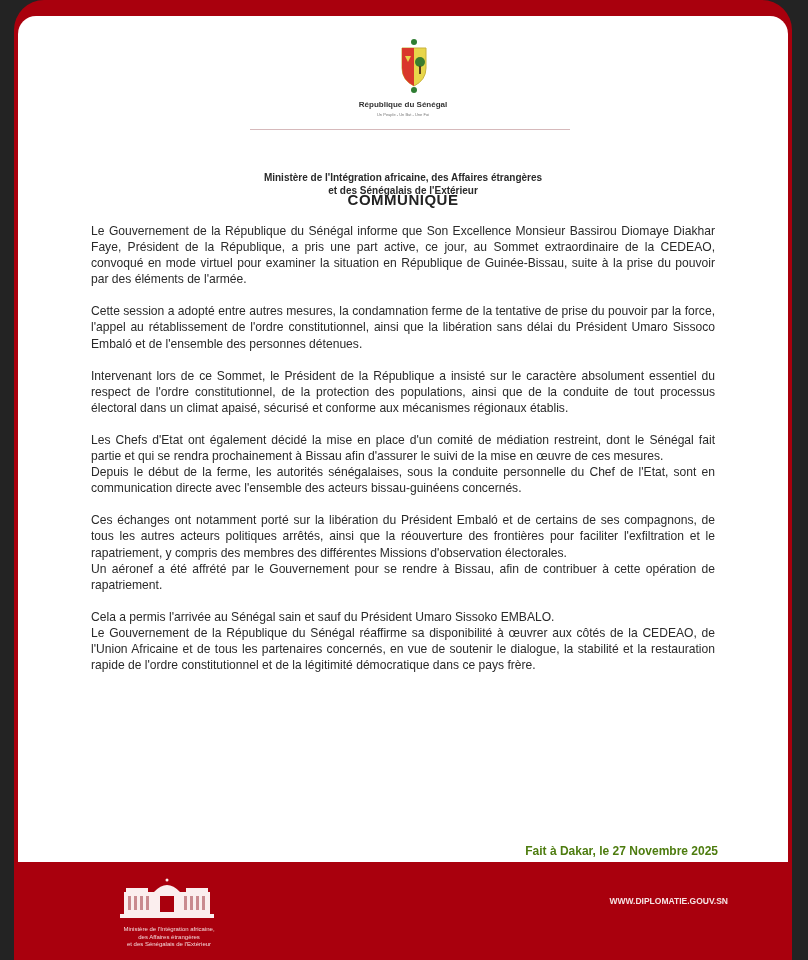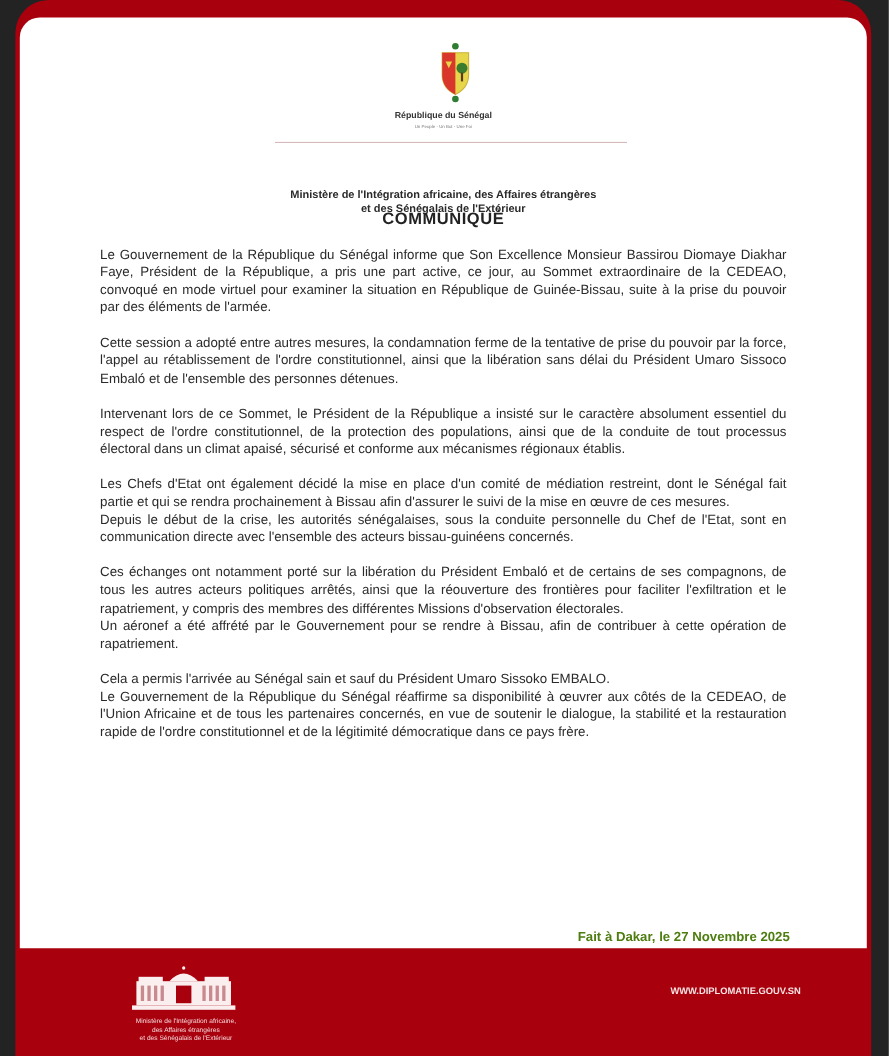--- a/index.html
+++ b/index.html
@@ -79,21 +79,21 @@
       <div>et des Sénégalais de l'Extérieur</div>
     </div>
 
     <div class="heading" style="left:-4px">COMMUNIQUÉ</div>
 
     <div class="body">
       <p>Le Gouvernement de la République du Sénégal informe que Son Excellence Monsieur Bassirou Diomaye Diakhar Faye, Président de la République, a pris une part active, ce jour, au Sommet extraordinaire de la CEDEAO, convoqué en mode virtuel pour examiner la situation en République de Guinée-Bissau, suite à la prise du pouvoir par des éléments de l'armée.</p>
       <p>Cette session a adopté entre autres mesures, la condamnation ferme de la tentative de prise du pouvoir par la force, l'appel au rétablissement de l'ordre constitutionnel, ainsi que la libération sans délai du Président Umaro Sissoco Embaló et de l'ensemble des personnes détenues.</p>
       <p>Intervenant lors de ce Sommet, le Président de la République a insisté sur le caractère absolument essentiel du respect de l'ordre constitutionnel, de la protection des populations, ainsi que de la conduite de tout processus électoral dans un climat apaisé, sécurisé et conforme aux mécanismes régionaux établis.</p>
       <p style="margin-bottom:0">Les Chefs d'Etat ont également décidé la mise en place d'un comité de médiation restreint, dont le Sénégal fait partie et qui se rendra prochainement à Bissau afin d'assurer le suivi de la mise en œuvre de ces mesures.</p>
-      <p>Depuis le début de la crise, les autorités sénégalaises, sous la conduite personnelle du Chef de l'Etat, sont en communication directe avec l'ensemble des acteurs bissau-guinéens concernés.</p>
+      <p>Depuis le début de la ferme, les autorités sénégalaises, sous la conduite personnelle du Chef de l'Etat, sont en communication directe avec l'ensemble des acteurs bissau-guinéens concernés.</p>
       <p style="margin-bottom:0">Ces échanges ont notamment porté sur la libération du Président Embaló et de certains de ses compagnons, de tous les autres acteurs politiques arrêtés, ainsi que la réouverture des frontières pour faciliter l'exfiltration et le rapatriement, y compris des membres des différentes Missions d'observation électorales.</p>
       <p>Un aéronef a été affrété par le Gouvernement pour se rendre à Bissau, afin de contribuer à cette opération de rapatriement.</p>
       <p style="margin-bottom:0">Cela a permis l'arrivée au Sénégal sain et sauf du Président Umaro Sissoko EMBALO.</p>
       <p>Le Gouvernement de la République du Sénégal réaffirme sa disponibilité à œuvrer aux côtés de la CEDEAO, de l'Union Africaine et de tous les partenaires concernés, en vue de soutenir le dialogue, la stabilité et la restauration rapide de l'ordre constitutionnel et de la légitimité démocratique dans ce pays frère.</p>
     </div>
 
     <div class="signature">Fait à Dakar, le 27 Novembre 2025</div>
   </div>
 
   <svg class="footer-building" viewBox="0 0 98 42">

